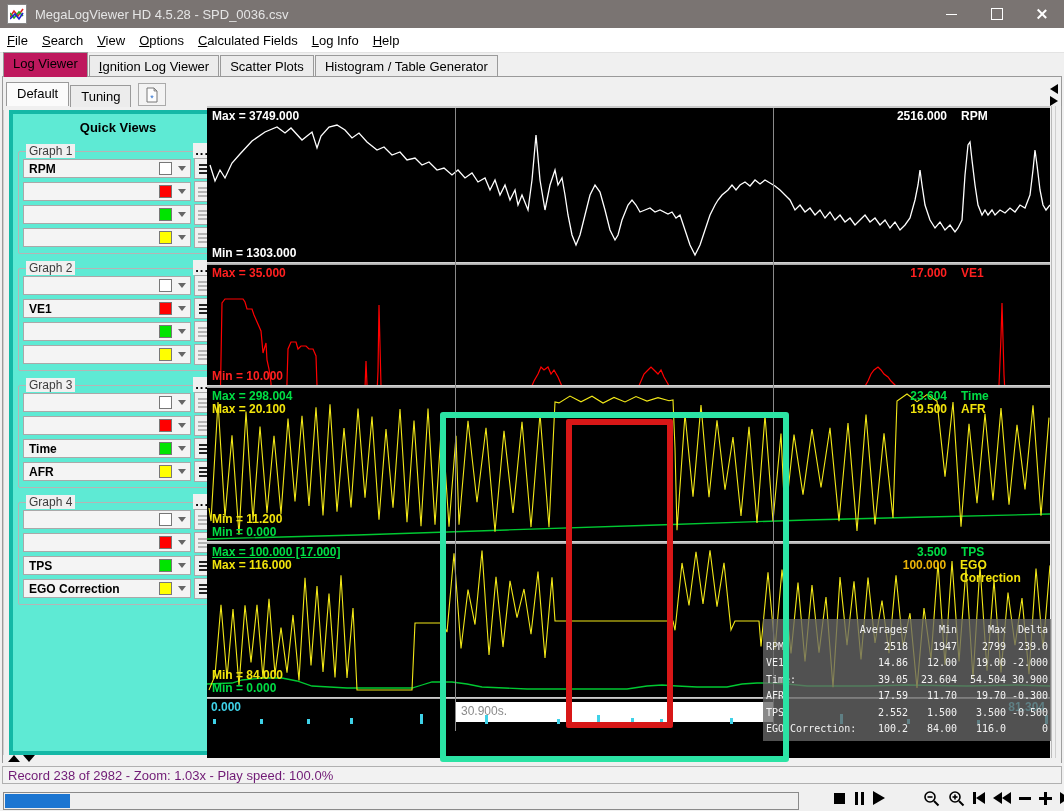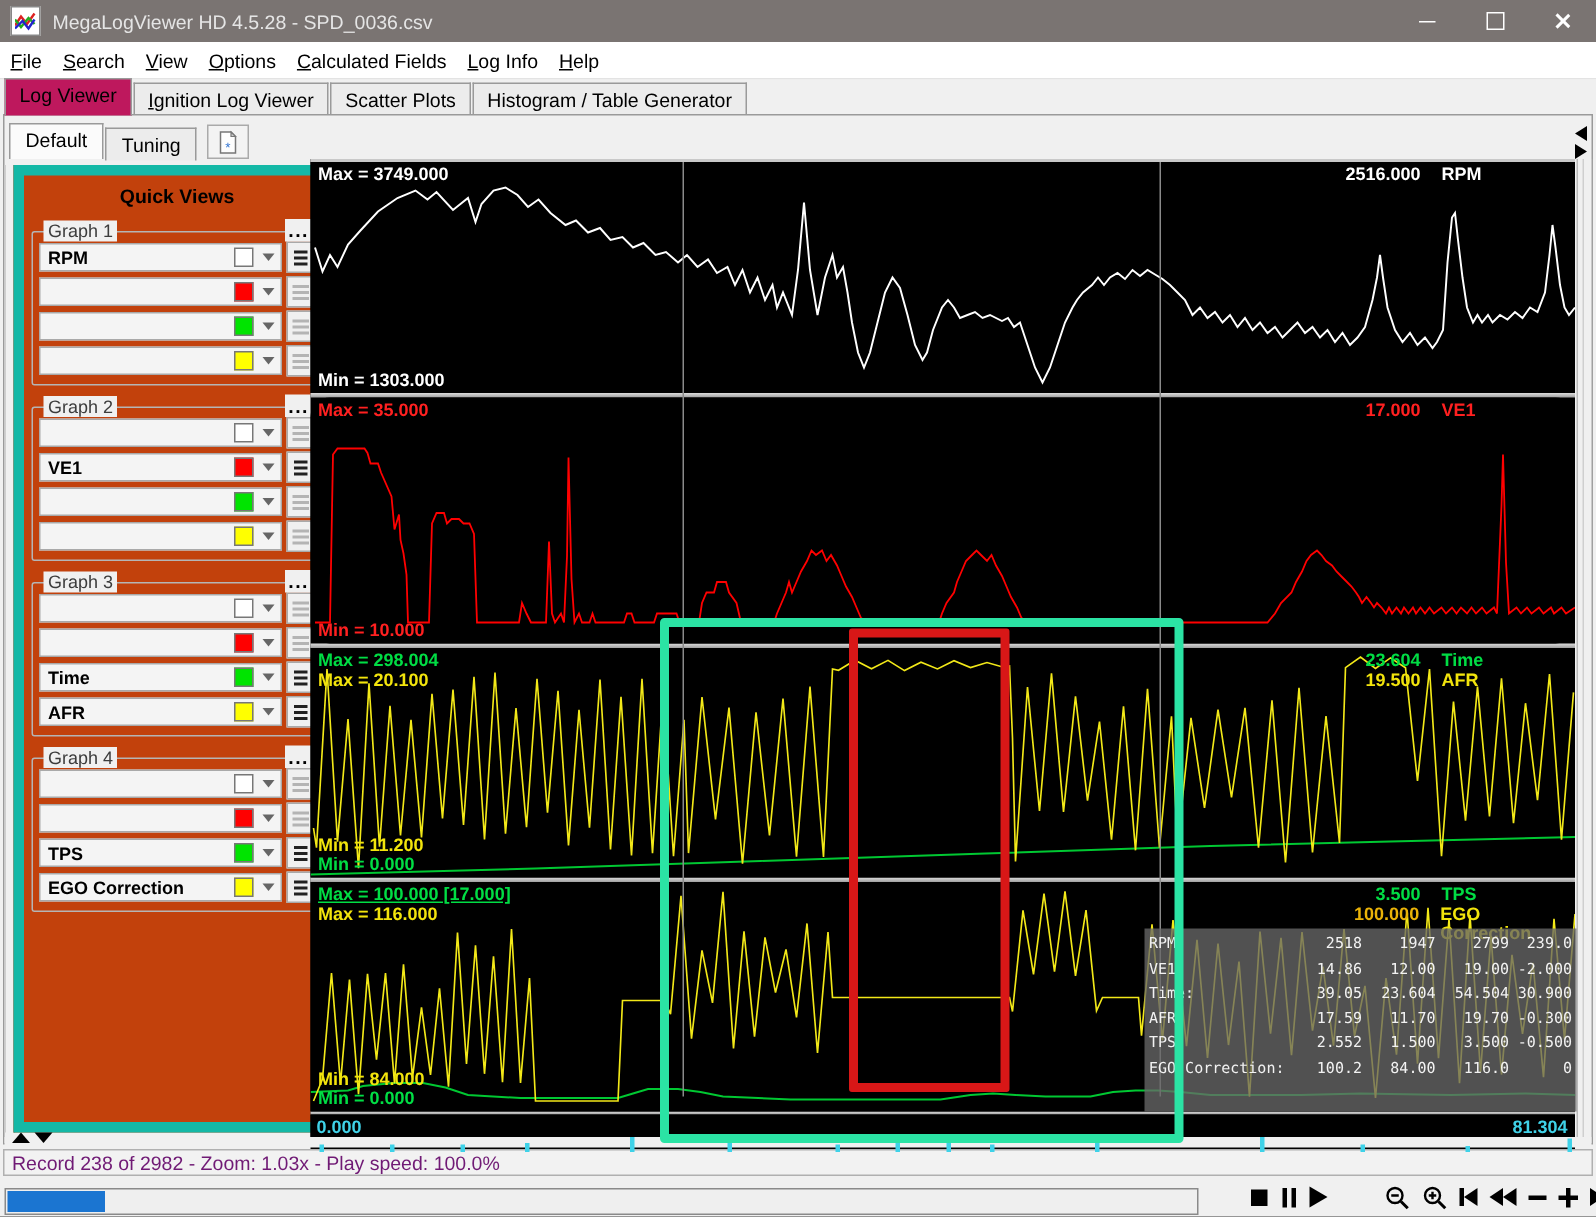--- a/index.html
+++ b/index.html
@@ -32,38 +32,38 @@
   #vtabrow{left:6px;top:81px;height:25px;display:flex;align-items:flex-end;z-index:2;}
   .vtab{font-size:13px;padding:3px 10px 3px 10px;border:1px solid #9a9a9a;border-bottom:none;background:#ececec;margin-right:1px;position:relative;top:1px;}
   .vtab.active{background:#fbfbfb;padding-bottom:5px;top:0;}
   #newview-btn{margin-left:6px;width:26px;height:21px;border:1px solid #aaa;background:#f3f3f3;display:flex;align-items:center;justify-content:center;}
   #tab-scroll{left:1046px;top:84px;width:16px;height:22px;display:flex;flex-direction:column;align-items:center;justify-content:space-between;}
   .tri-left{width:0;height:0;border-top:5px solid transparent;border-bottom:5px solid transparent;border-right:8px solid #000;}
   .tri-right{width:0;height:0;border-top:5px solid transparent;border-bottom:5px solid transparent;border-left:8px solid #000;}
 
   
   #splitter-left{left:3px;top:110px;width:5px;height:645px;border-left:1px solid #cfcfcf;border-right:1px solid #8f8f8f;}
-  #sidebar{left:9px;top:110px;width:218px;height:645px;border:7px solid #14b8a6;background:#c2410c;box-sizing:border-box;}
+  #sidebar{left:9px;top:110px;width:218px;height:645px;border:4px solid #14b8a6;background:#5eead4;box-sizing:border-box;}
   #qv-title{text-align:center;font-weight:700;font-size:13px;padding:6px 0 4px 0;color:#000;}
   .group{margin:2px 5px 6px 5px;border:1px solid #b5b5b5;border-radius:2px;position:relative;padding:4px 3px 3px 3px;}
   .group-label{position:absolute;top:-8px;left:7px;background:#f0f0f0;padding:0 3px;font-size:12px;color:#3c3c3c;}
   .group-dots{position:absolute;top:-9px;right:6px;background:#f0f0f0;padding:0 2px;font-size:13px;font-weight:700;color:#000;letter-spacing:1px;}
   .qv-row{display:flex;align-items:center;margin:2px 1px;}
   .combo{flex:1;height:19px;border:1px solid #a9a9a9;background:#f4f4f4;display:flex;align-items:center;padding:0 3px 0 5px;box-sizing:border-box;}
   .combo .fld{flex:1;font-size:12px;font-weight:700;color:#000;white-space:nowrap;overflow:hidden;}
   .swatch{width:11px;height:11px;border:1px solid #777;margin-right:6px;flex:none;}
   .chev{width:0;height:0;border-left:4px solid transparent;border-right:4px solid transparent;border-top:5px solid #666;margin-right:1px;flex:none;}
   .row-menu{width:17px;height:19px;margin-left:3px;border:1px solid #a9a9a9;background:#f0f0f0;display:flex;flex-direction:column;align-items:center;justify-content:center;gap:2px;flex:none;}
   .row-menu i{display:block;width:9px;height:2px;background:#222;}
   .row-menu.dim i{background:#b4b4b4;height:2px;width:11px;}
 
   
   #grapharea{left:207px;top:106px;width:843px;height:652px;background:#000;border-top:2px solid #c9c9c9;box-sizing:border-box;}
   .graph{position:relative;background:#000;overflow:hidden;}
-  #g1{height:154px;} #g2{height:164px;border-radius:13px;} #g3{height:153px;} #g4{height:153px;}
+  #g1{height:154px;} #g2{height:120px;} #g3{height:153px;} #g4{height:153px;}
   .gsep{height:3px;background:linear-gradient(#dcdcdc,#9f9f9f);}
   .graph svg{position:absolute;left:0;top:0;z-index:2;}
   .gridline{position:absolute;top:0;width:1px;height:623px;background:#8a8a8a;z-index:4;}
   .glabel{position:absolute;left:5px;font-size:12px;font-weight:700;z-index:6;line-height:13px;white-space:nowrap;}
   .readouts{position:absolute;left:640px;top:2px;z-index:6;}
   .ro{display:flex;font-size:12px;font-weight:700;line-height:13px;}
   .ro .v{width:100px;text-align:right;}
   .ro .n{margin-left:14px;text-align:left;}
 
   
@@ -462,20 +462,23 @@
         </div>
       <div class="ro">
           <span class="v" style="color: #eab308;">100.000</span>
           <span class="n" style="color: rgb(242, 228, 12);">EGO Correction</span>
         </div>
     </div>
   </div>
   <div class="gsep" style="height:2px"></div>
 
   <div id="timeline">
+    <div id="tl-sel">
+      <span id="tl-sel-label">30.900s.</span>
+    </div>
     <span class="tl-lab" style="left:4px">0.000</span>
     <span class="tl-lab" style="right:5px">81.304</span>
   <div class="tick" style="left: 6px; height: 5px;"></div>
       <div class="tick" style="left: 53px; height: 5px;"></div>
       <div class="tick" style="left: 100px; height: 5px;"></div>
       <div class="tick" style="left: 143px; height: 6px;"></div>
       <div class="tick" style="left: 213px; height: 10px;"></div>
       <div class="tick" style="left: 278px; height: 9px;"></div>
       <div class="tick" style="left: 350px; height: 5px;"></div>
       <div class="tick" style="left: 390px; height: 9px;"></div>
@@ -486,20 +489,27 @@
       <div class="tick" style="left: 700px; height: 5px;"></div>
       <div class="tick" style="left: 770px; height: 4px;"></div>
       <div class="tick" style="left: 838px; height: 9px;"></div>
     </div>
 
   <div class="gridline" style="left:248px"></div>
   <div class="gridline" style="left:566px"></div>
 
   <div id="stats">
     <div class="srow">
+      <span class="lbl"></span>
+      <span>Averages</span>
+      <span>Min</span>
+      <span>Max</span>
+      <span>Delta</span>
+    </div>
+    <div class="srow">
       <span class="lbl">RPM:</span>
         <span>2518</span>
         <span>1947</span>
         <span>2799</span>
         <span>239.0</span>
     </div>
     <div class="srow">
       <span class="lbl">VE1:</span>
         <span>14.86</span>
         <span>12.00</span>

